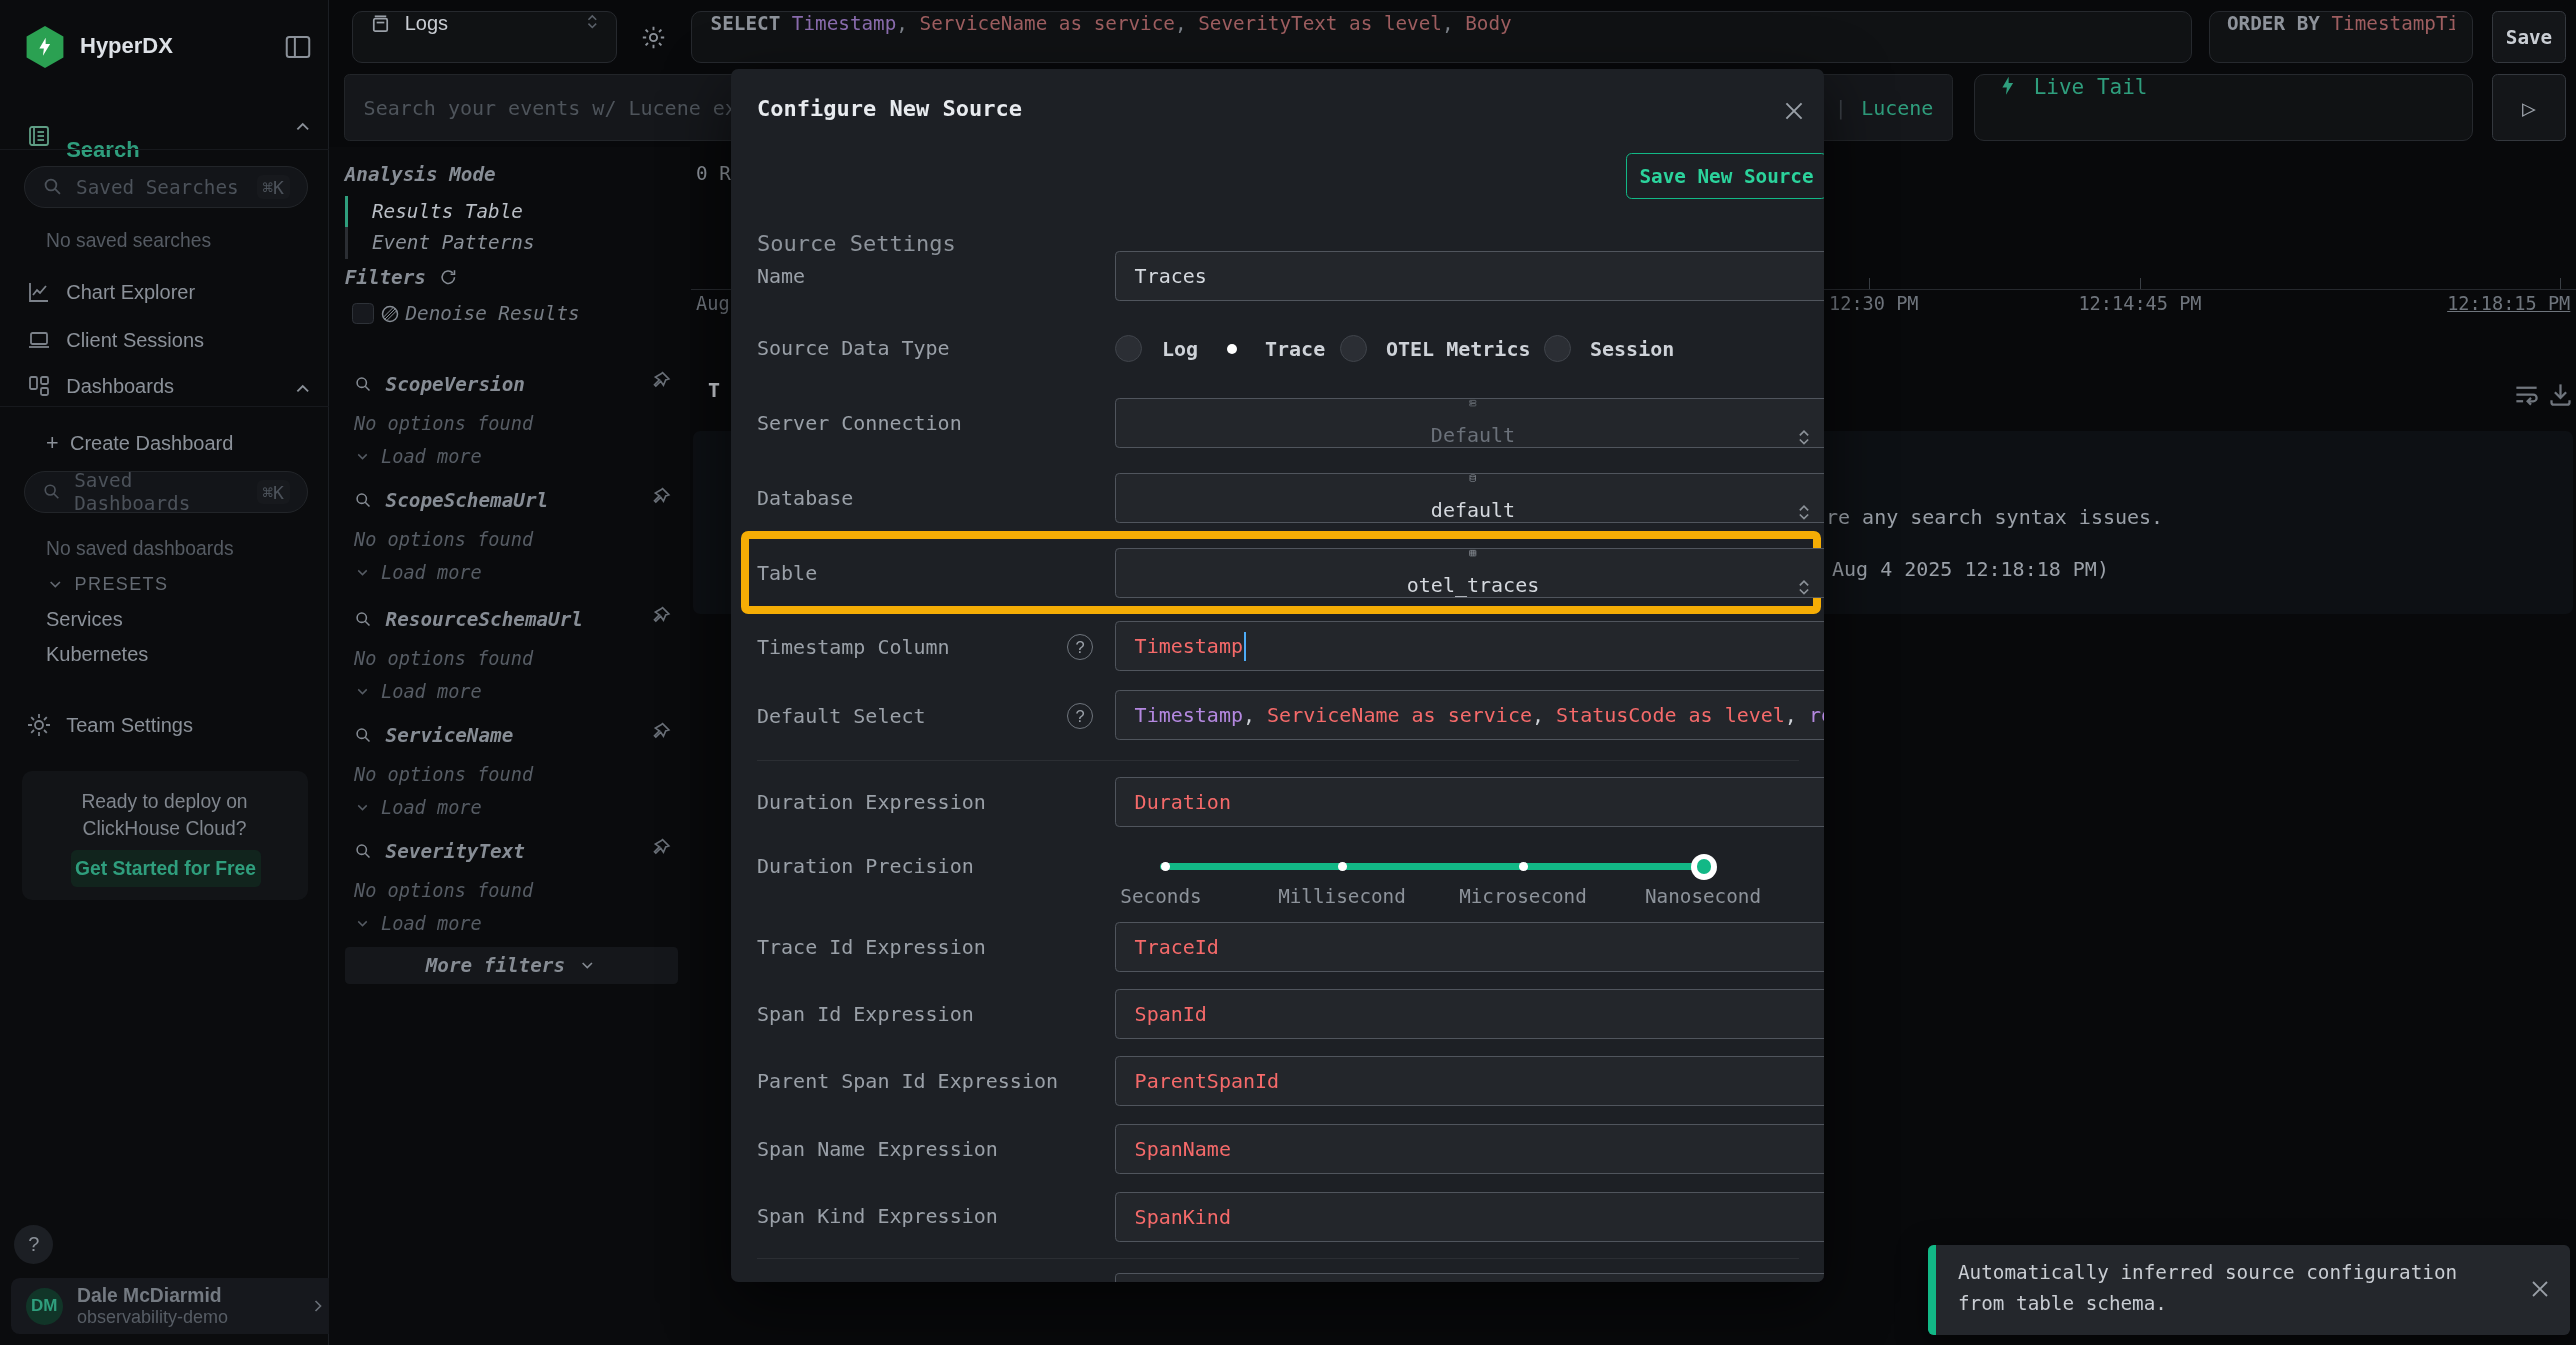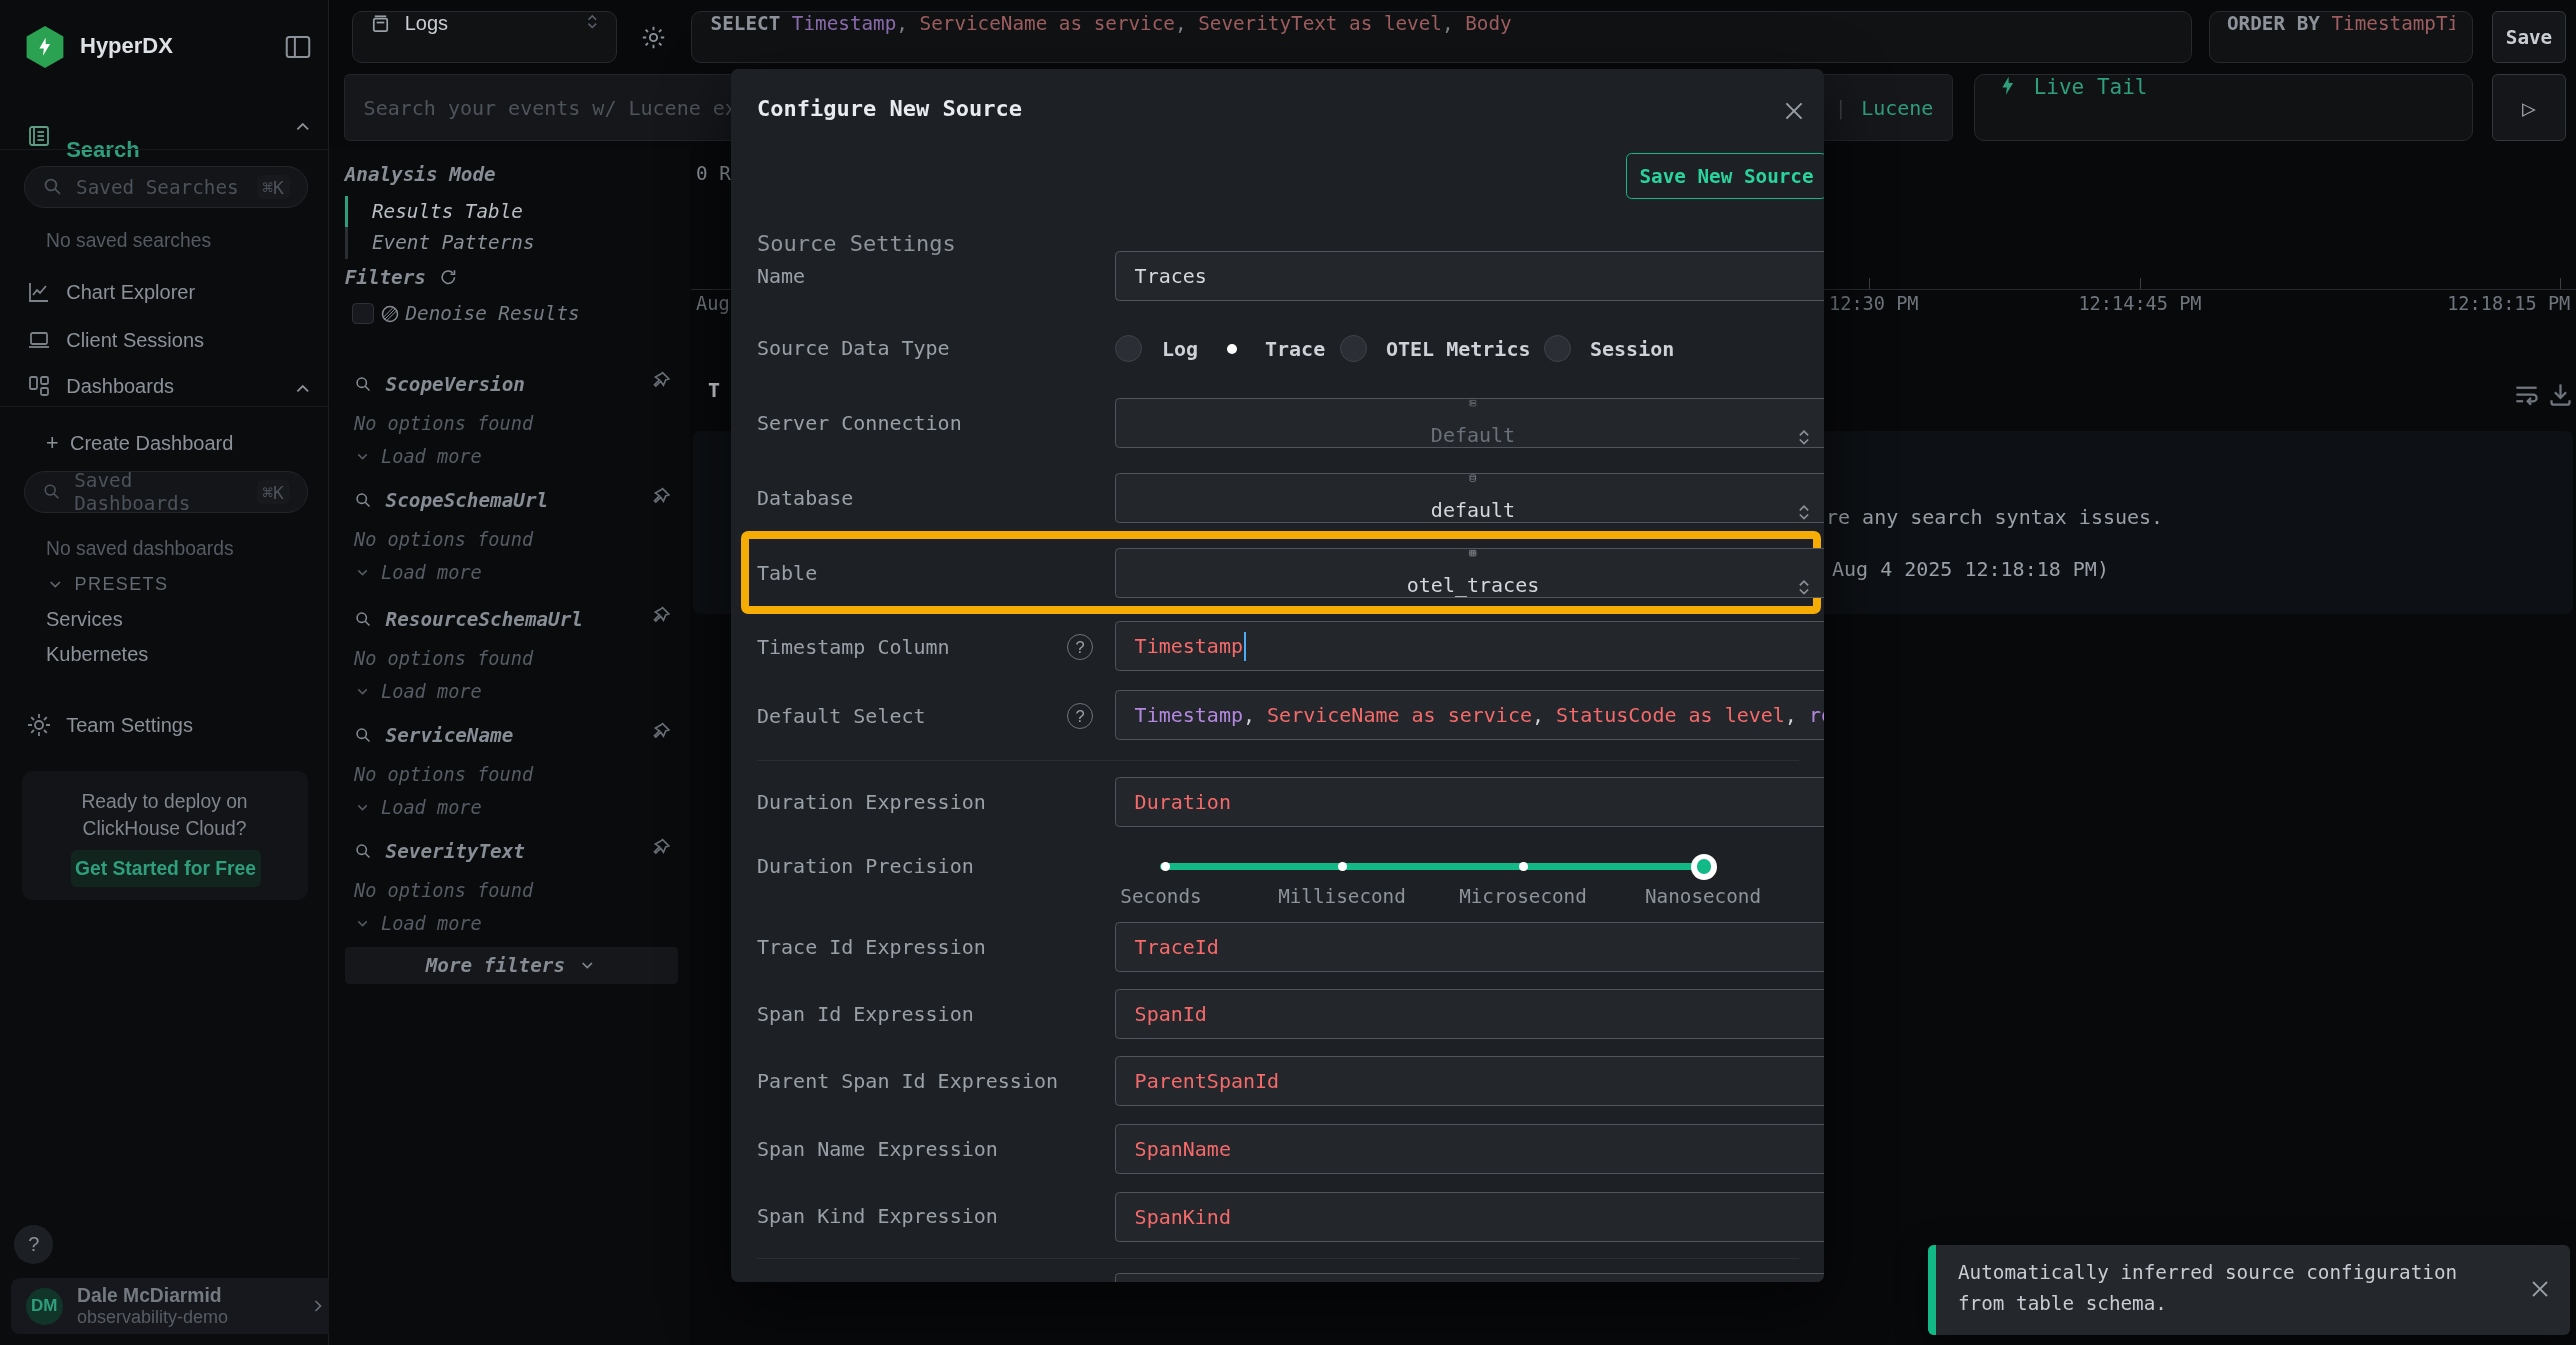--- a/index.html
+++ b/index.html
@@ -367,21 +367,21 @@
 
   <div class="abs" style="left:696px;top:162px;font-size:19.3px;color:#8b9199;white-space:nowrap;">0 Res</div>
 
   <div class="abs" style="left:691px;top:289px;width:1885px;height:0.7px;background:#26292e;"></div>
   <div class="abs" style="left:1869px;top:278px;width:1.4px;height:11.4px;background:#3a3f45;"></div>
   <div class="abs" style="left:2140px;top:278px;width:1.4px;height:11.4px;background:#3a3f45;"></div>
   <div class="abs" style="left:2560px;top:278px;width:1.4px;height:11.4px;background:#3a3f45;"></div>
   <div class="abs" style="left:696px;top:293px;font-size:18.6px;color:#6f757d;">Aug</div>
   <div class="abs" style="left:1829px;top:293px;font-size:18.6px;color:#6f757d;">12:30 PM</div>
   <div class="abs" style="left:2140px;top:293px;font-size:18.6px;color:#6f757d;transform:translateX(-50%);">12:14:45 PM</div>
-  <div class="abs" style="right:5.7px;top:293px;font-size:18.6px;color:#6f757d;">12:18:15 PM</div>
+  <div class="abs" style="right:5.7px;top:293px;font-size:18.6px;color:#6f757d;text-decoration:underline;">12:18:15 PM</div>
 
   <div class="abs bold" style="left:708px;top:378px;font-size:20px;color:#c4c8ce;">T</div>
   <svg class="abs" style="left:2513px;top:381px;" width="27" height="27" viewBox="0 0 24 24" fill="none" stroke="#70767e" stroke-width="2">
       <line x1="3" y1="6" x2="21" y2="6"></line>
       <path d="M3 12h15a3 3 0 0 1 0 6h-4"></path>
       <polyline points="16,15 13,18 16,21"></polyline>
       <line x1="3" y1="18" x2="9" y2="18"></line>
     </svg>
   <svg class="abs" style="left:2547px;top:381px;" width="27" height="27" viewBox="0 0 24 24" fill="none" stroke="#70767e" stroke-width="2">
       <line x1="12" y1="3" x2="12" y2="14"></line>

